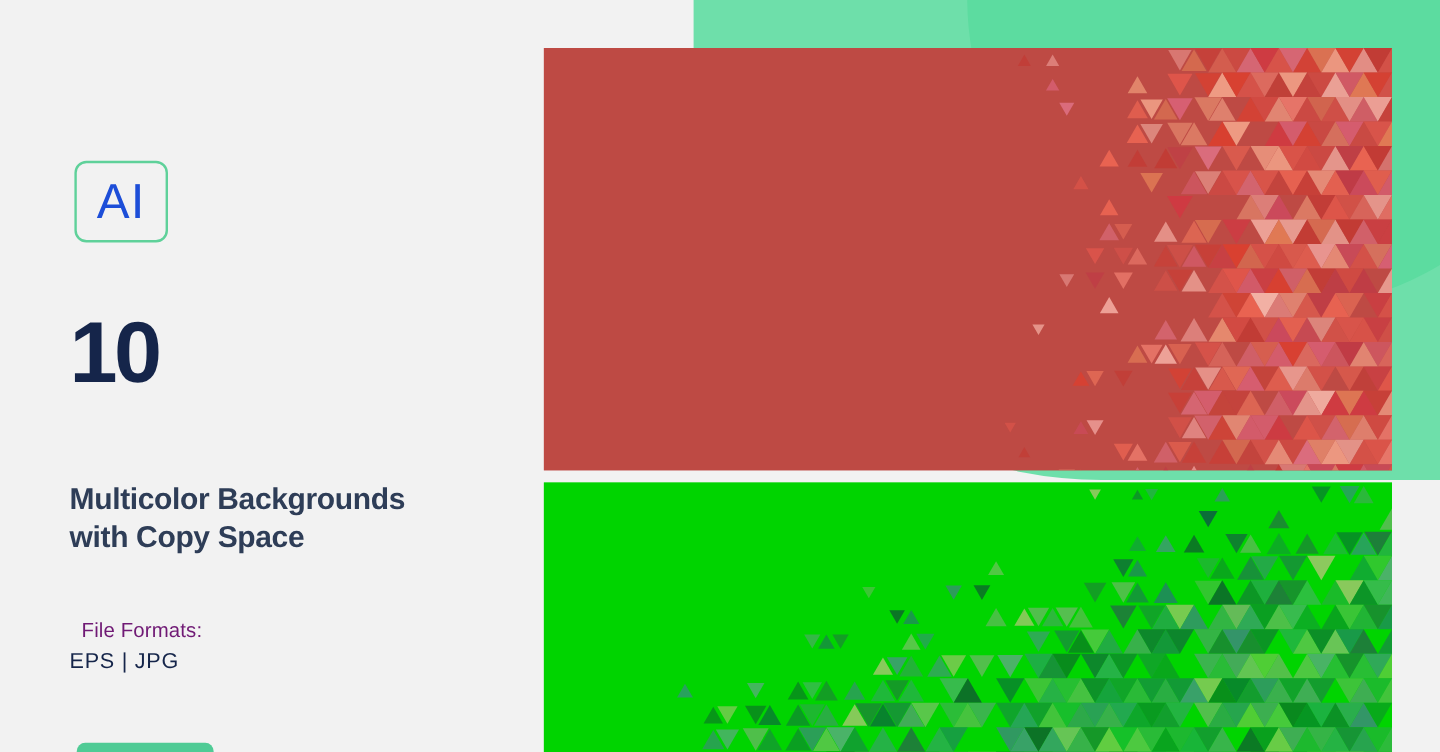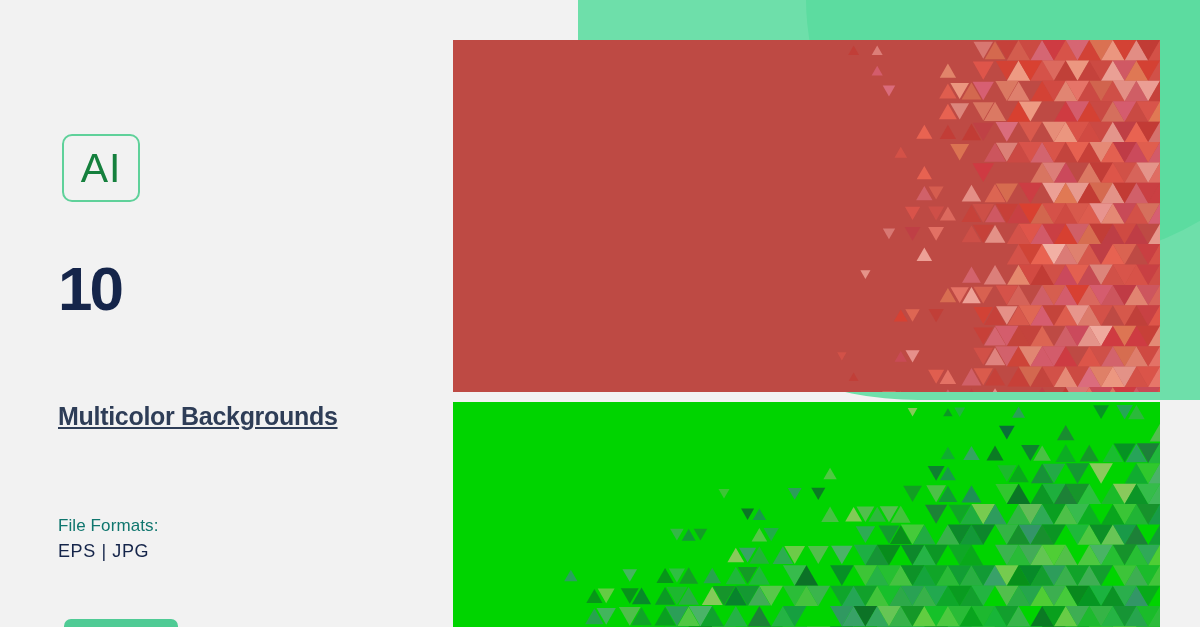--- a/index.html
+++ b/index.html
@@ -66,30 +66,30 @@
     border-radius: 10px;
     box-sizing: border-box;
     display: flex;
     align-items: center;
     justify-content: center;
   }
   #ai-badge-label {
     font-size: 41px;
     font-weight: 400;
     letter-spacing: 1px;
-    color: #15803d;
+    color: #1d4ed8;
     line-height: 1;
     font-family: "Liberation Sans", sans-serif;
   }
 
   #count {
     position: absolute;
     left: 58px;
     top: 258px;
-    font-size: 62px;
+    font-size: 72px;
     font-weight: bold;
     color: #15254a;
     letter-spacing: -3px;
     line-height: 1;
   }
 
   #title {
     position: absolute;
     left: 58px;
     top: 346px;
@@ -103,30 +103,29 @@
 
   #subtitle {
     position: absolute;
     left: 58px;
     top: 400px;
     font-size: 25px;
     font-weight: bold;
     color: #2e3d57;
     line-height: 1.28;
     letter-spacing: -0.3px;
-    text-decoration: underline;
   }
 
   #formats-label {
     position: absolute;
-    left: 58px;
+    left: 68px;
     top: 516px;
     font-size: 17px;
     font-weight: normal;
-    color: #0f766e;
+    color: #701a75;
     letter-spacing: 0.1px;
   }
   #formats-value {
     position: absolute;
     left: 58px;
     top: 541px;
     font-size: 18px;
     font-weight: normal;
     color: #15254a;
     letter-spacing: 0.6px;
@@ -891,20 +890,21 @@
 
     <div id="ai-badge">
       <span id="ai-badge-label">AI</span>
     </div>
 
     <div id="count">10</div>
 
 
     <div id="subtitle">
       <div>Multicolor Backgrounds</div>
+      <div>with Copy Space</div>
     </div>
 
     <div id="formats-label">File Formats:</div>
     <div id="formats-value">EPS  |  JPG</div>
 
     <div id="cta-pill"></div>
   </div>
 
 </div>
 

